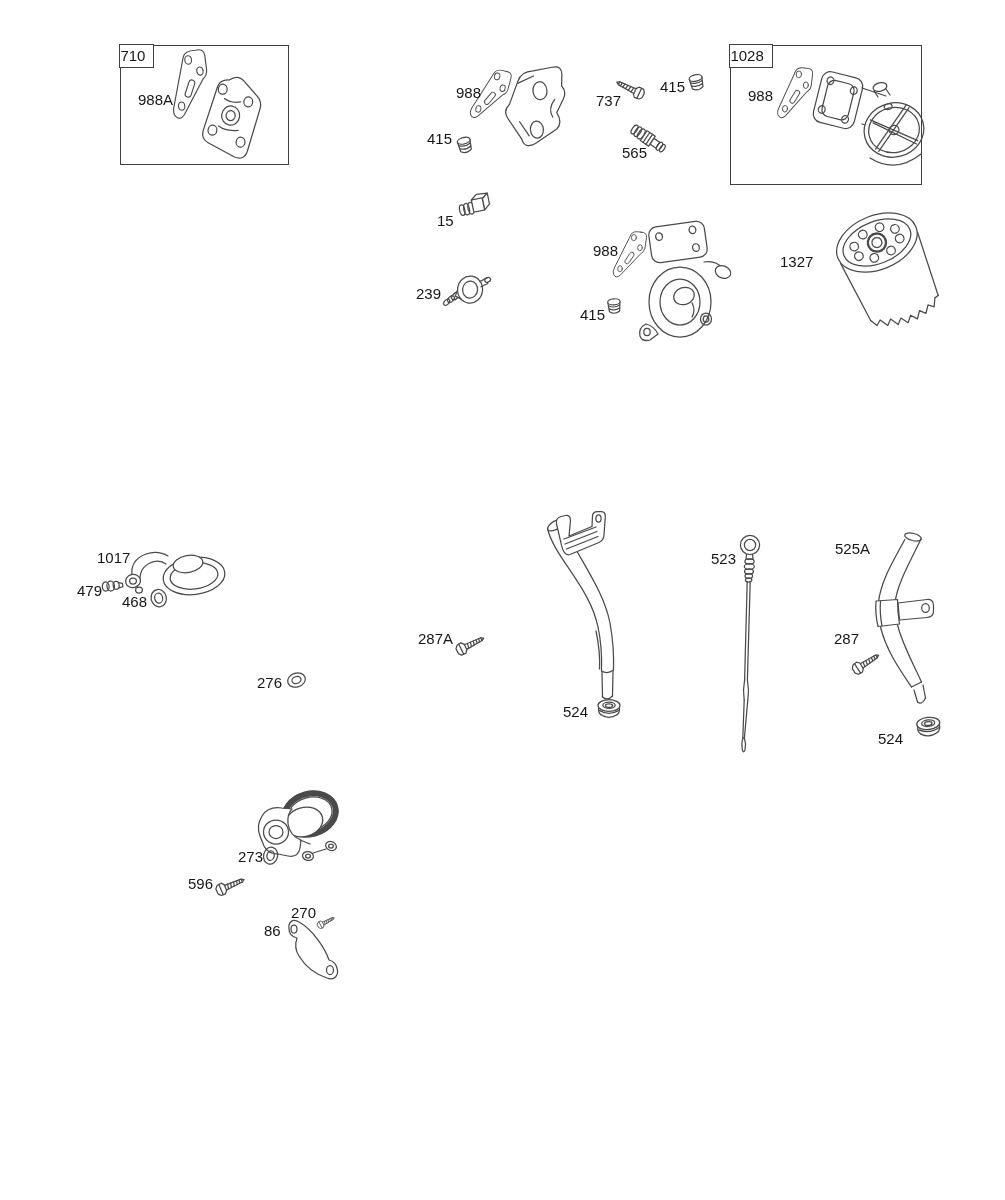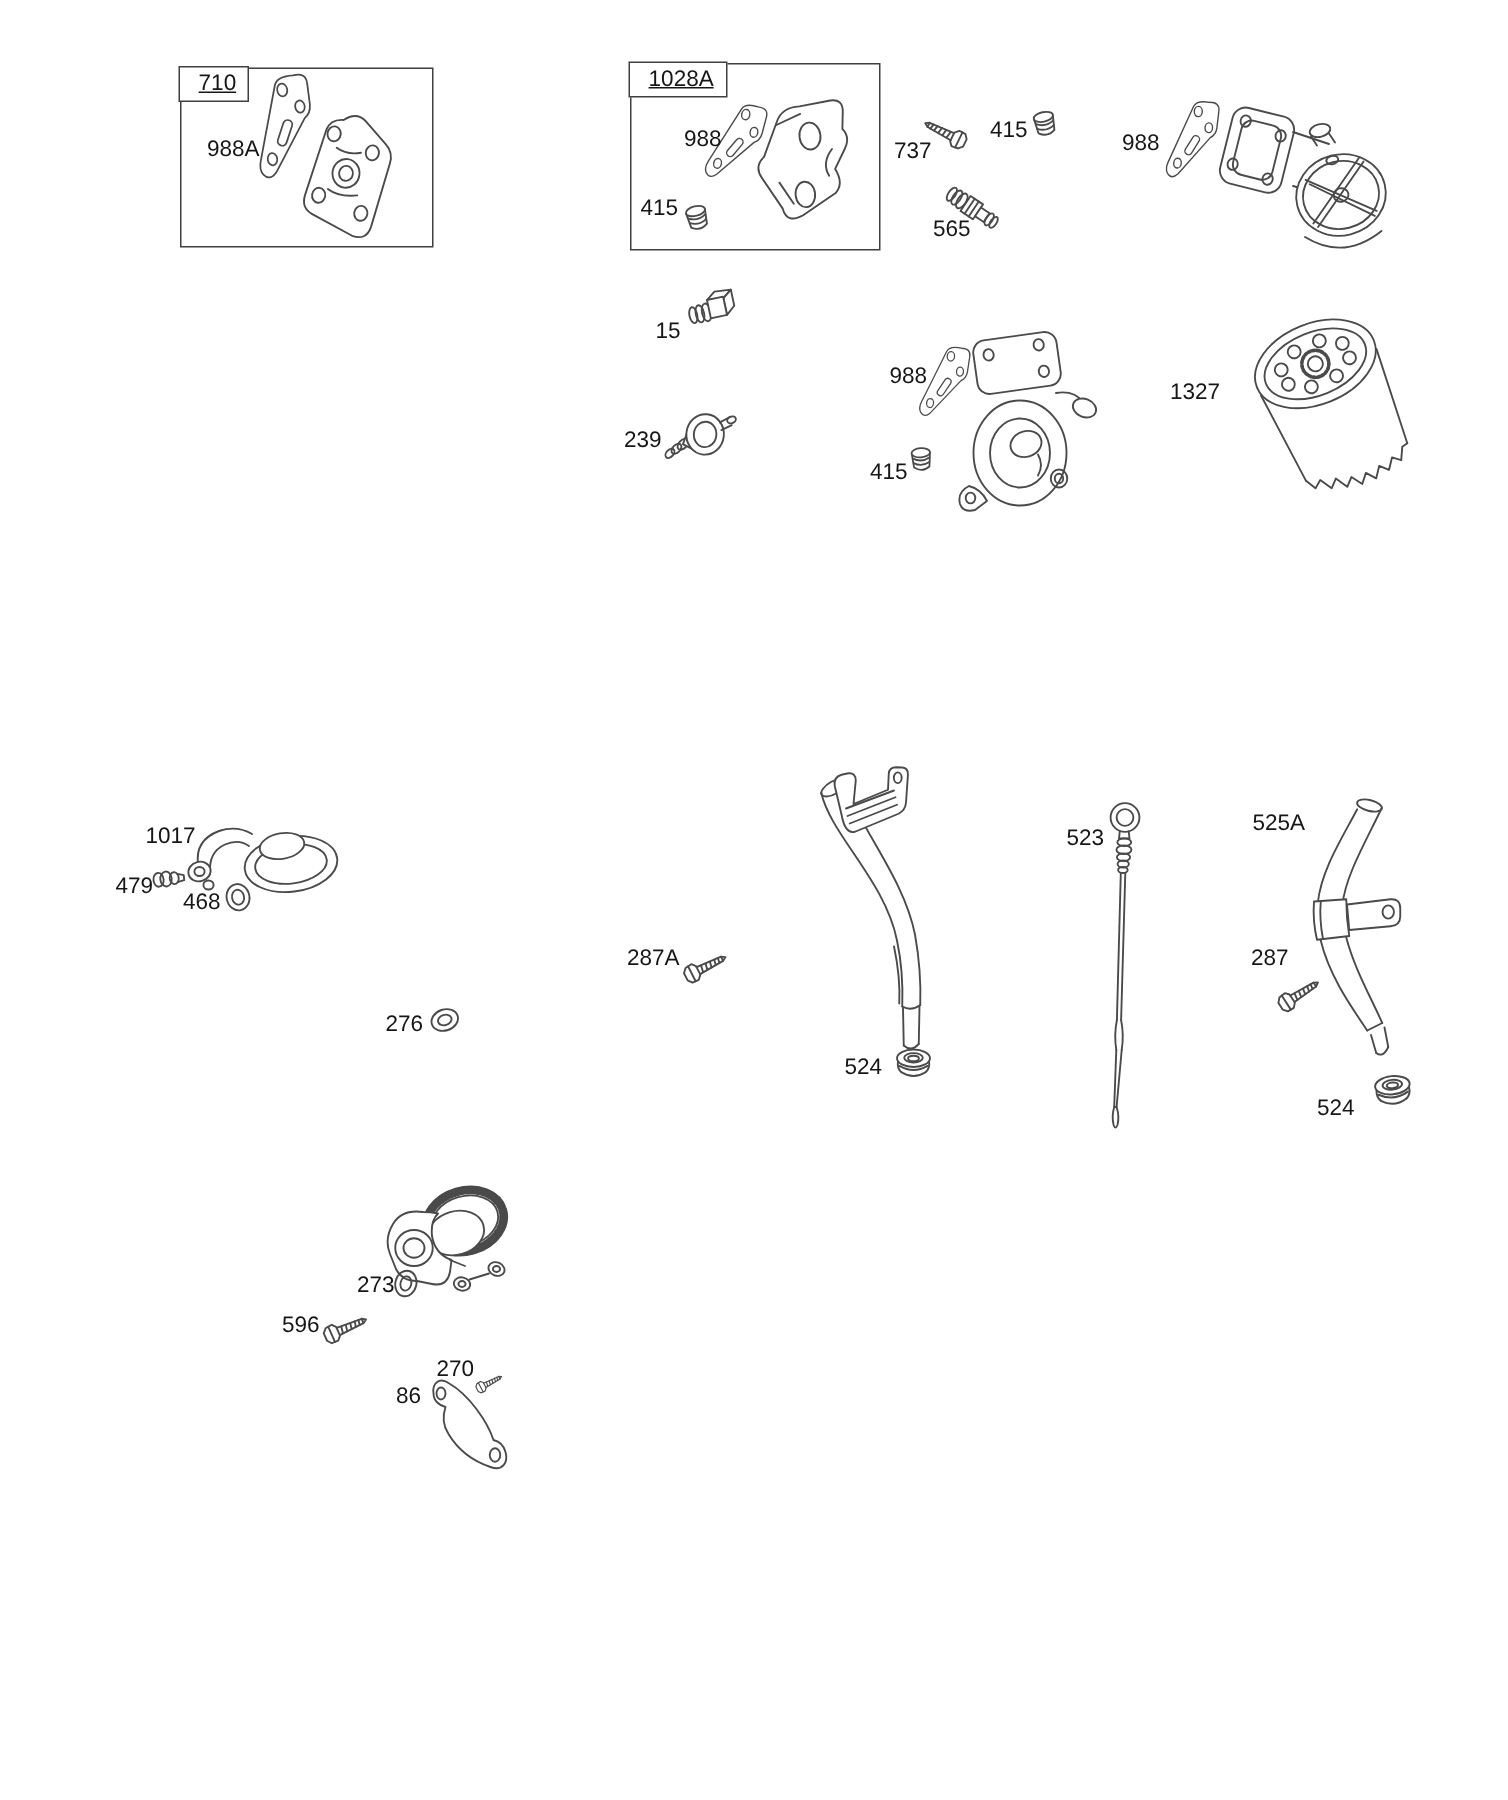--- a/index.html
+++ b/index.html
@@ -1,20 +1,20 @@
 <!DOCTYPE html>
 <html><head>
 <meta charset="utf-8">
 <style>
   html,body{margin:0;padding:0;background:#fff;}
   #canvas{position:relative;width:1005px;height:1200px;background:#fff;overflow:hidden;
           font-family:"Liberation Sans",sans-serif;}
   .pbox{position:absolute;border:1.6px solid #3f3f3f;background:transparent;}
   .ptag{position:absolute;top:-1.6px;left:-1.6px;border:1.6px solid #3f3f3f;
-        background:#fff;padding:1px 8px 2px 12px;font-size:15px;color:#161616;line-height:19px;text-decoration:underline;}
+        background:#fff;padding:1px 8px 2px 0;font-size:15px;color:#161616;line-height:19px;}
   .callout{position:absolute;font-size:15px;color:#161616;line-height:15px;white-space:nowrap;}
   svg{position:absolute;left:0;top:0;}
   svg *{fill:none;stroke:#4a4a4a;stroke-width:1.25;stroke-linecap:round;stroke-linejoin:round;}
   svg .f{fill:#ffffff;}
   svg .teeth{stroke-width:5.5;stroke-dasharray:2 1.7;}
   svg .spline{stroke-dasharray:1.6 1.3;stroke-width:2.4;}
 </style>
 </head>
 <body>
 
@@ -315,22 +315,22 @@
     <g transform="translate(283 918)">
       <path class="f" d="M16 4 C10 0 5 4 6 11 C6 16 10 19 14 20 C12 26 12 32 16 38 C22 48 32 56 44 60 C52 63 56 57 54 50 C53 46 50 43 46 42 C42 30 30 12 16 4 Z"></path>
       <ellipse cx="11" cy="11" rx="3" ry="4"></ellipse>
       <ellipse cx="47" cy="52" rx="3.5" ry="4.5"></ellipse>
     </g>
   </svg>
 
   <div class="pbox" style="left:120px;top:45px;width:167px;height:118px">
     <div class="ptag">710</div>
   </div>
-  <div class="pbox" style="left:420px;top:42px;width:165px;height:123px">
-    <div class="ptag">1028A</div>
+  <div class="pbox" style="left:730px;top:45px;width:190px;height:138px">
+    <div class="ptag">1028</div>
   </div>
 
   <div class="callout" style="left:138px;top:92px">988A</div>
   <div class="callout" style="left:456px;top:85px">988</div>
   <div class="callout" style="left:427px;top:131px">415</div>
   <div class="callout" style="left:596px;top:93px">737</div>
   <div class="callout" style="left:660px;top:79px">415</div>
   <div class="callout" style="left:622px;top:145px">565</div>
   <div class="callout" style="left:748px;top:88px">988</div>
   <div class="callout" style="left:437px;top:213px">15</div>

